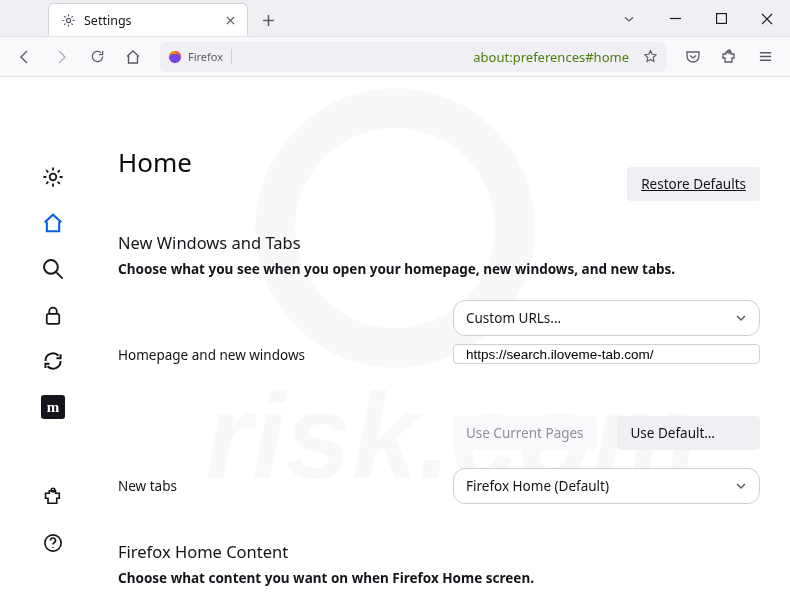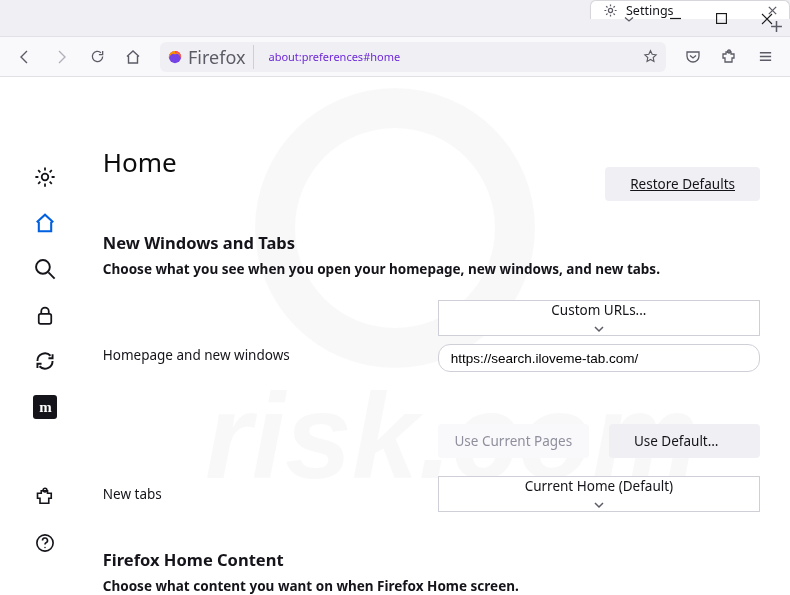--- a/index.html
+++ b/index.html
@@ -3,63 +3,63 @@
 <meta charset="utf-8">
 <style>
   * { box-sizing: border-box; margin: 0; padding: 0; }
   body { font-family: "Segoe UI", system-ui, -apple-system, sans-serif; font-size: 13px; color: #15141a; background: #fff; width: 790px; height: 595px; overflow: hidden; position: relative; }
 
   
   .watermark { position: absolute; top: 0; left: 0; right: 0; bottom: 0; pointer-events: none; z-index: 0; display: flex; align-items: center; justify-content: center; }
   .watermark svg { opacity: 0.06; }
 
   
-  .titlebar { height: 37px; background: #f0f0f4; display: flex; align-items: flex-end; border-bottom: 1px solid #e0e0e6; position: relative; z-index: 2; flex-direction: column; }
+  .titlebar { height: 37px; background: #f0f0f4; display: flex; align-items: flex-end; border-bottom: 1px solid #e0e0e6; position: relative; z-index: 2; }
   .tab { display: flex; align-items: center; gap: 8px; background: #fff; border: 1px solid #d7d7db; border-bottom: none; border-radius: 6px 6px 0 0; height: 33px; padding: 0 8px 0 12px; margin-left: 48px; min-width: 200px; box-shadow: 0 -1px 2px rgba(0,0,0,.03); }
   .tab-title { font-size: 12.5px; flex: 1; }
   .tab-close { width: 18px; height: 18px; display:flex;align-items:center;justify-content:center; border-radius:3px; color:#5b5b66; }
   .newtab-btn { width: 28px; height: 28px; margin: 0 0 2px 6px; display:flex;align-items:center;justify-content:center; color:#5b5b66; }
   .win-controls { position: absolute; right: 0; top: 0; height: 37px; display: flex; align-items:center; }
   .win-controls .wc { width: 46px; height: 37px; display:flex;align-items:center;justify-content:center; color:#1b1b1b; }
   .wc-extra { width: 46px; height:37px; display:flex;align-items:center;justify-content:center;color:#5b5b66;}
 
   
   .toolbar { height: 40px; background:#f9f9fb; display:flex; align-items:center; padding: 0 10px; gap: 6px; border-bottom:1px solid #e0e0e6; position:relative; z-index:2;}
   .tbtn { width: 30px; height: 30px; display:flex;align-items:center;justify-content:center; color:#5b5b66; border-radius:4px; }
   .urlbar { flex:1; height: 30px; background:#f0f0f4; border-radius:6px; display:flex; align-items:center; padding: 0 8px; gap:8px; margin: 0 6px;}
-  .urlbar .identity { display:flex; align-items:center; gap:6px; font-size:18px; color:#5b5b66; padding-right:8px; border-right:1px solid #cfcfd8;}
-  .urlbar .url { flex:1; color:#6d28d9; font-size:11px; padding:0 6px; }
+  .urlbar .identity { display:flex; align-items:center; gap:6px; font-size:11px; color:#5b5b66; padding-right:8px; border-right:1px solid #cfcfd8;}
+  .urlbar .url { flex:1; color:#4d7c0f; font-size:13px; padding:0 6px;text-align:right; }
   .urlbar .star { color:#5b5b66; }
 
   
   .content { display:flex; height: calc(595px - 37px - 40px); position:relative; z-index:2;}
   .sidebar { width: 106px; display:flex; flex-direction:column; align-items:center; padding-top: 88px; gap: 22px; }
   .sidebar .sicon { width:24px; height:24px; display:flex;align-items:center;justify-content:center; color:#5b5b66; }
   .sidebar .sicon.active { color: #0060df; }
   .sidebar .sicon.m { background:#15141a; width:24px;height:24px; border-radius:3px; color:#fff; font-weight:700; font-family: Georgia, serif; font-size:15px;}
   .sidebar .gap { flex:1; }
 
   .main { flex:1; padding: 18px 30px 0 12px; position:relative; }
   .find-wrap { display:flex; justify-content:flex-end; }
   .find { width: 300px; height: 32px; border:1px solid #cfcfd8; border-radius:4px; display:flex; align-items:center; padding:0 10px; gap:8px; color:#5b5b66; }
   .find input { border:none; outline:none; flex:1; font-size:13.5px; background:transparent; }
 
   .heading-row { display:flex; align-items:center; justify-content:space-between; margin-top: 28px;}
   h1 { font-size: 26px; font-weight: 400; color:#0c0c0d; }
-  .btn { height: 34px; padding: 0 25px; background:#f0f0f4; border-radius:4px; display:inline-flex; align-items:center; font-size:13.5px; color:#15141a; white-space:nowrap;margin-top:44px;}
+  .btn { height: 34px; padding: 0 14px; background:#f0f0f4; border-radius:4px; display:inline-flex; align-items:center; font-size:13.5px; color:#15141a; white-space:nowrap;margin-top:44px;}
   .btn.disabled { color:#8f8f9d; background:#f9f9fb;}
-  h2 { font-size: 16.5px; font-weight: 700; margin-top: 30px; }
+  h2 { font-size: 16.5px; font-weight: 400; margin-top: 30px; }
   .subtext { font-size: 13.5px; color:#15141a; margin-top: 6px; font-weight: bold; }
 
   .row { display:flex; align-items:center; margin-top: 22px; }
   .row .label { width: 335px; font-size: 13.5px; }
   .row .controls { flex:1; display:flex; flex-direction:column; gap:8px; }
 
-  .select { height: 36px; border:1px solid #cfcfd8; border-radius:0; background:#fff; display:flex; align-items:center; justify-content:space-between; padding: 0 12px; font-size:13.5px;flex-direction:column; }
-  .txt-input { height: 28px; border:1px solid #cfcfd8; border-radius:12px; padding:0 12px; font-size:13.5px; outline:none; width:100%; }
+  .select { height: 36px; border:1px solid #cfcfd8; border-radius:12px; background:#fff; display:flex; align-items:center; justify-content:space-between; padding: 0 12px; font-size:13.5px; }
+  .txt-input { height: 20px; border:1px solid #cfcfd8; border-radius:4px; padding:0 12px; font-size:13.5px; outline:none; width:100%; }
   .btnrow { display:flex; gap:20px; }
   .btnrow .btn { flex:1; justify-content:center; overflow:hidden; text-overflow:ellipsis;}
 
   .row2 { display:flex; align-items:center; margin-top: 18px; }
   .row2 .label { width: 335px; font-size: 13.5px; }
 
   h2.second { margin-top: 36px; }
 
   svg { display:block; }
   .chev { color:#5b5b66; }
@@ -256,21 +256,21 @@
         <div class="btnrow">
           <div class="btn disabled">Use Current Pages</div>
           <div class="btn" style="justify-content:flex-start;">Use Default…</div>
         </div>
       </div>
     </div>
 
     <div class="row2">
       <div class="label">New tabs</div>
       <div class="select" style="flex:1">
-        <span>Current Home (Default)</span>
+        <span>Firefox Home (Default)</span>
         <span class="chev">
           <svg width="12" height="12" viewBox="0 0 12 12" stroke="currentColor" stroke-width="1.5" fill="none">
               <path d="M2 4l4 4 4-4"></path>
             </svg>
         </span>
       </div>
     </div>
 
     <h2 class="second">Firefox Home Content</h2>
     <p class="subtext">Choose what content you want on when Firefox Home screen.</p>

